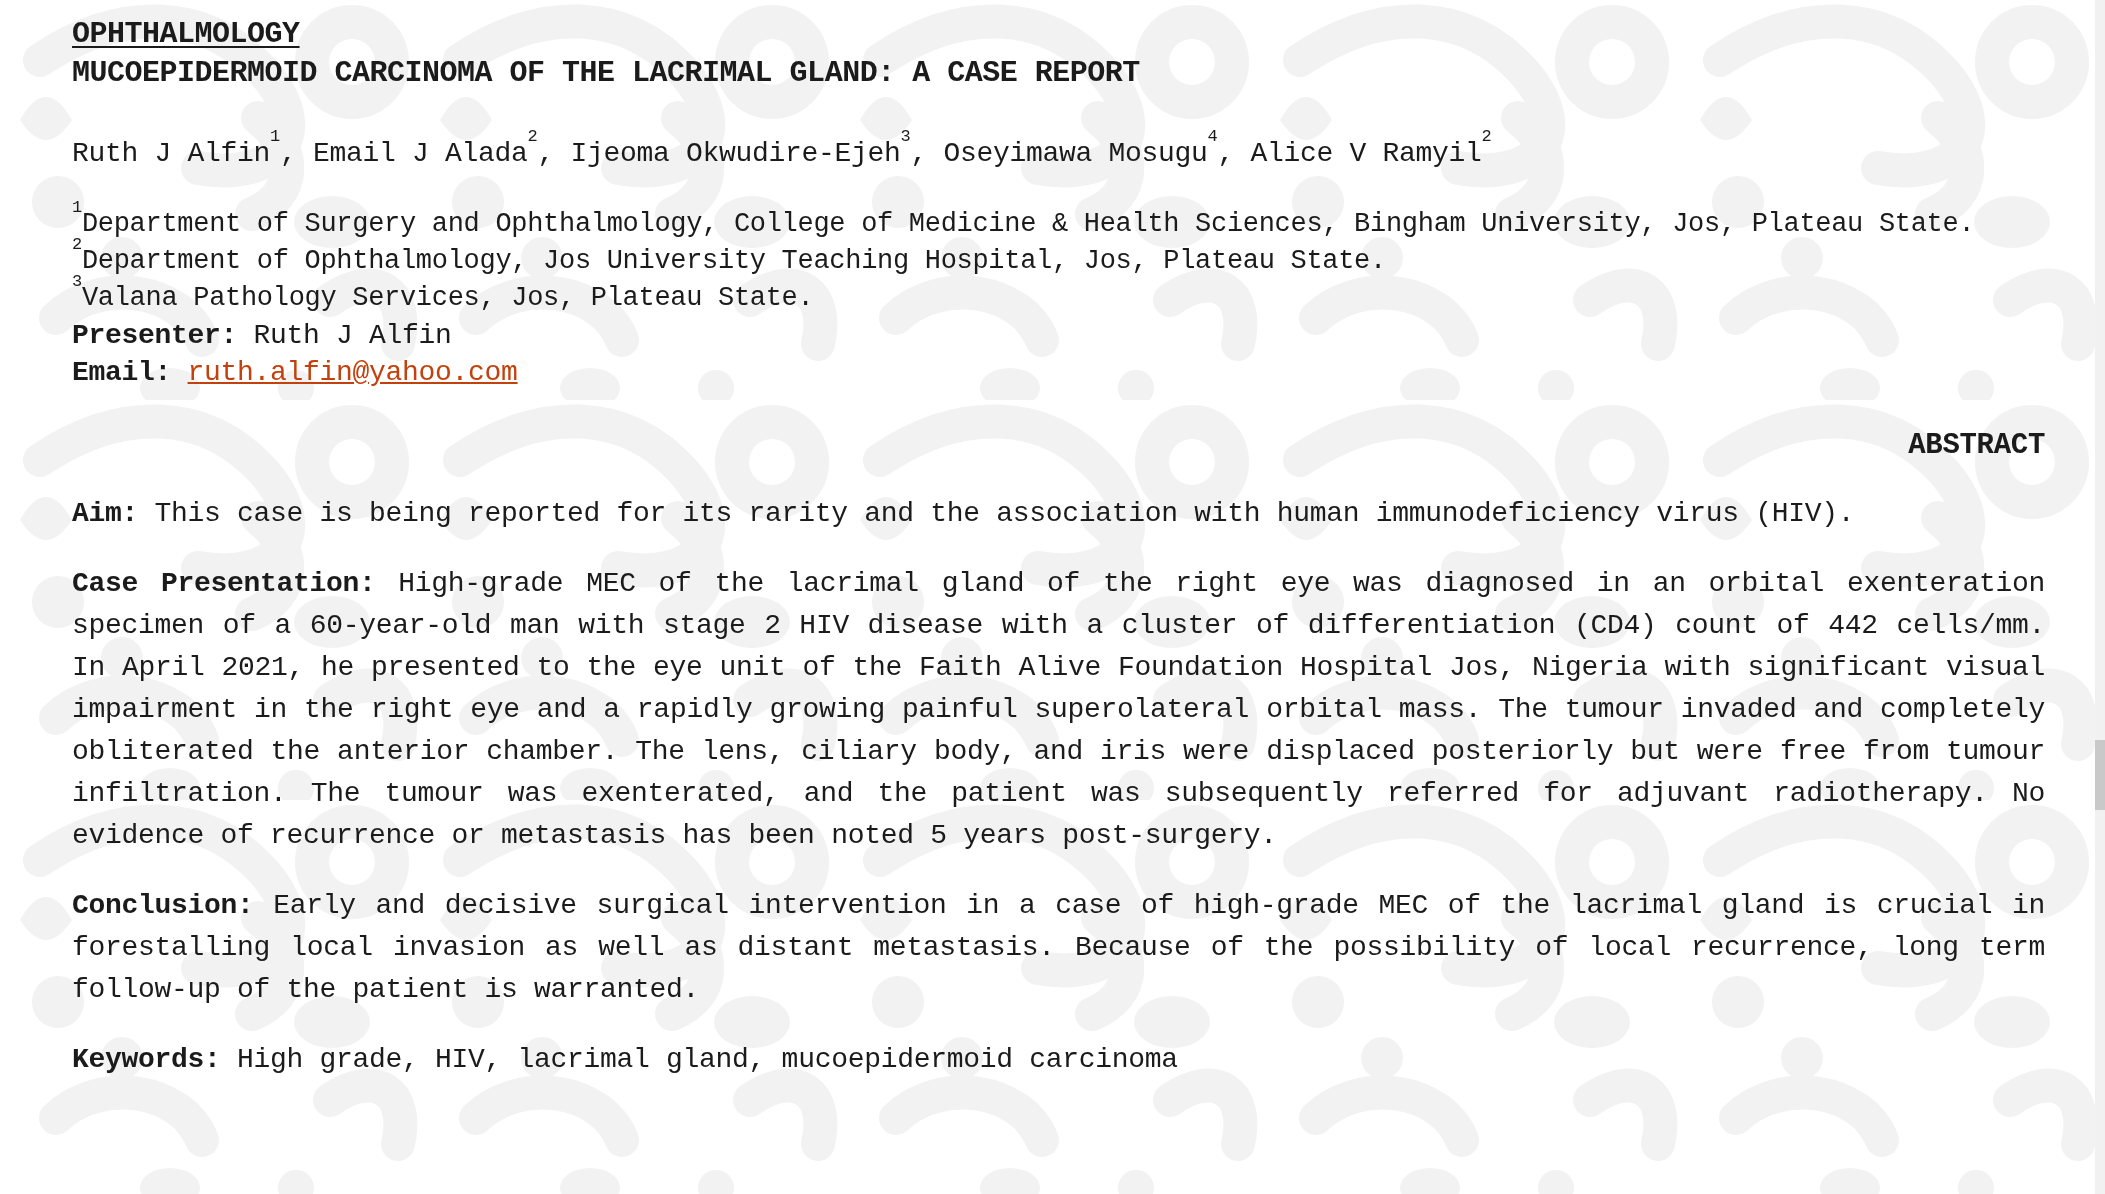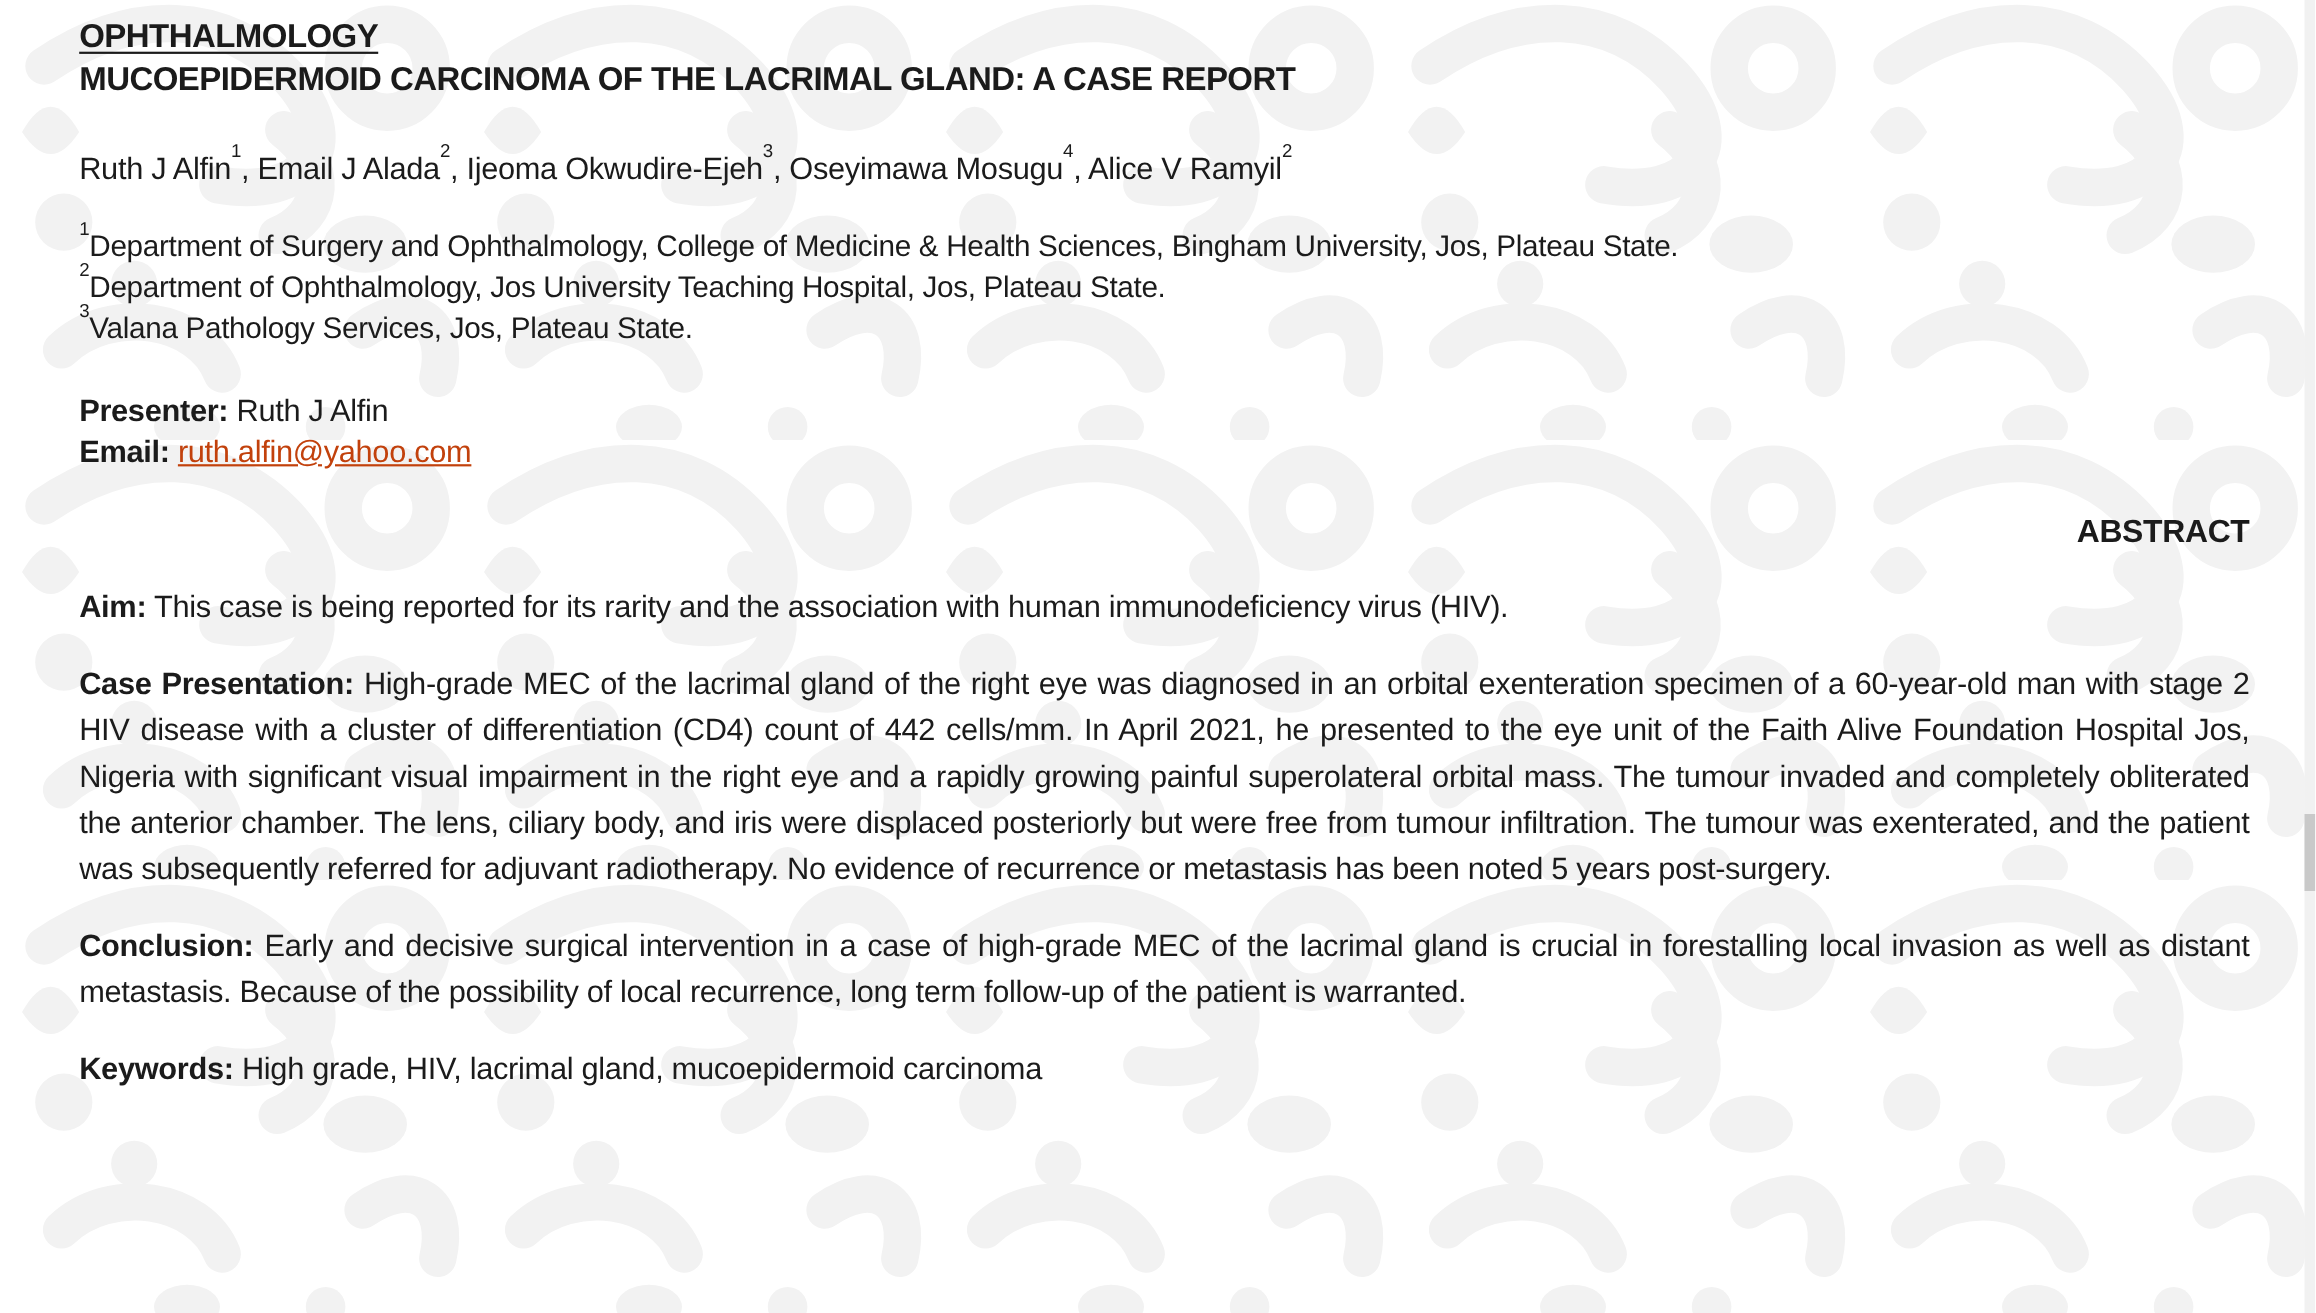--- a/index.html
+++ b/index.html
@@ -2,21 +2,21 @@
 <html><head>
 <meta charset="utf-8">
 <style>
   html,body { margin:0; padding:0; background:#ffffff; }
   .page {
     position: relative;
     width: 2105px;
     height: 1194px;
     overflow: hidden;
     background: #ffffff;
-    font-family: Liberation Sans, sans-serif;
+    font-family: Liberation Mono, monospace;
     color: #1b1b1b;
   }
   .texture {
     position: absolute;
     top: 0; left: 0;
     width: 2105px; height: 1194px;
     z-index: 0;
   }
   .content {
     position: relative;
@@ -56,21 +56,21 @@
     font-size: 27px;
     line-height: 37px;
     letter-spacing: -0.3px;
   }
   .meta {
     margin: 0;
     font-size: 28px;
     line-height: 37px;
     letter-spacing: -0.3px;
   }
-  .meta.first { margin-top: 38px; }
+  .meta.first { }
   .meta b { font-weight: 700; }
   .email-link { text-decoration: underline; cursor: pointer; }
   .abstract-heading {
     margin-top: 36px;
     font-size: 29px;
     font-weight: 700;
     line-height: 38px;
     letter-spacing: -0.3px;
     text-align: right;
   }

